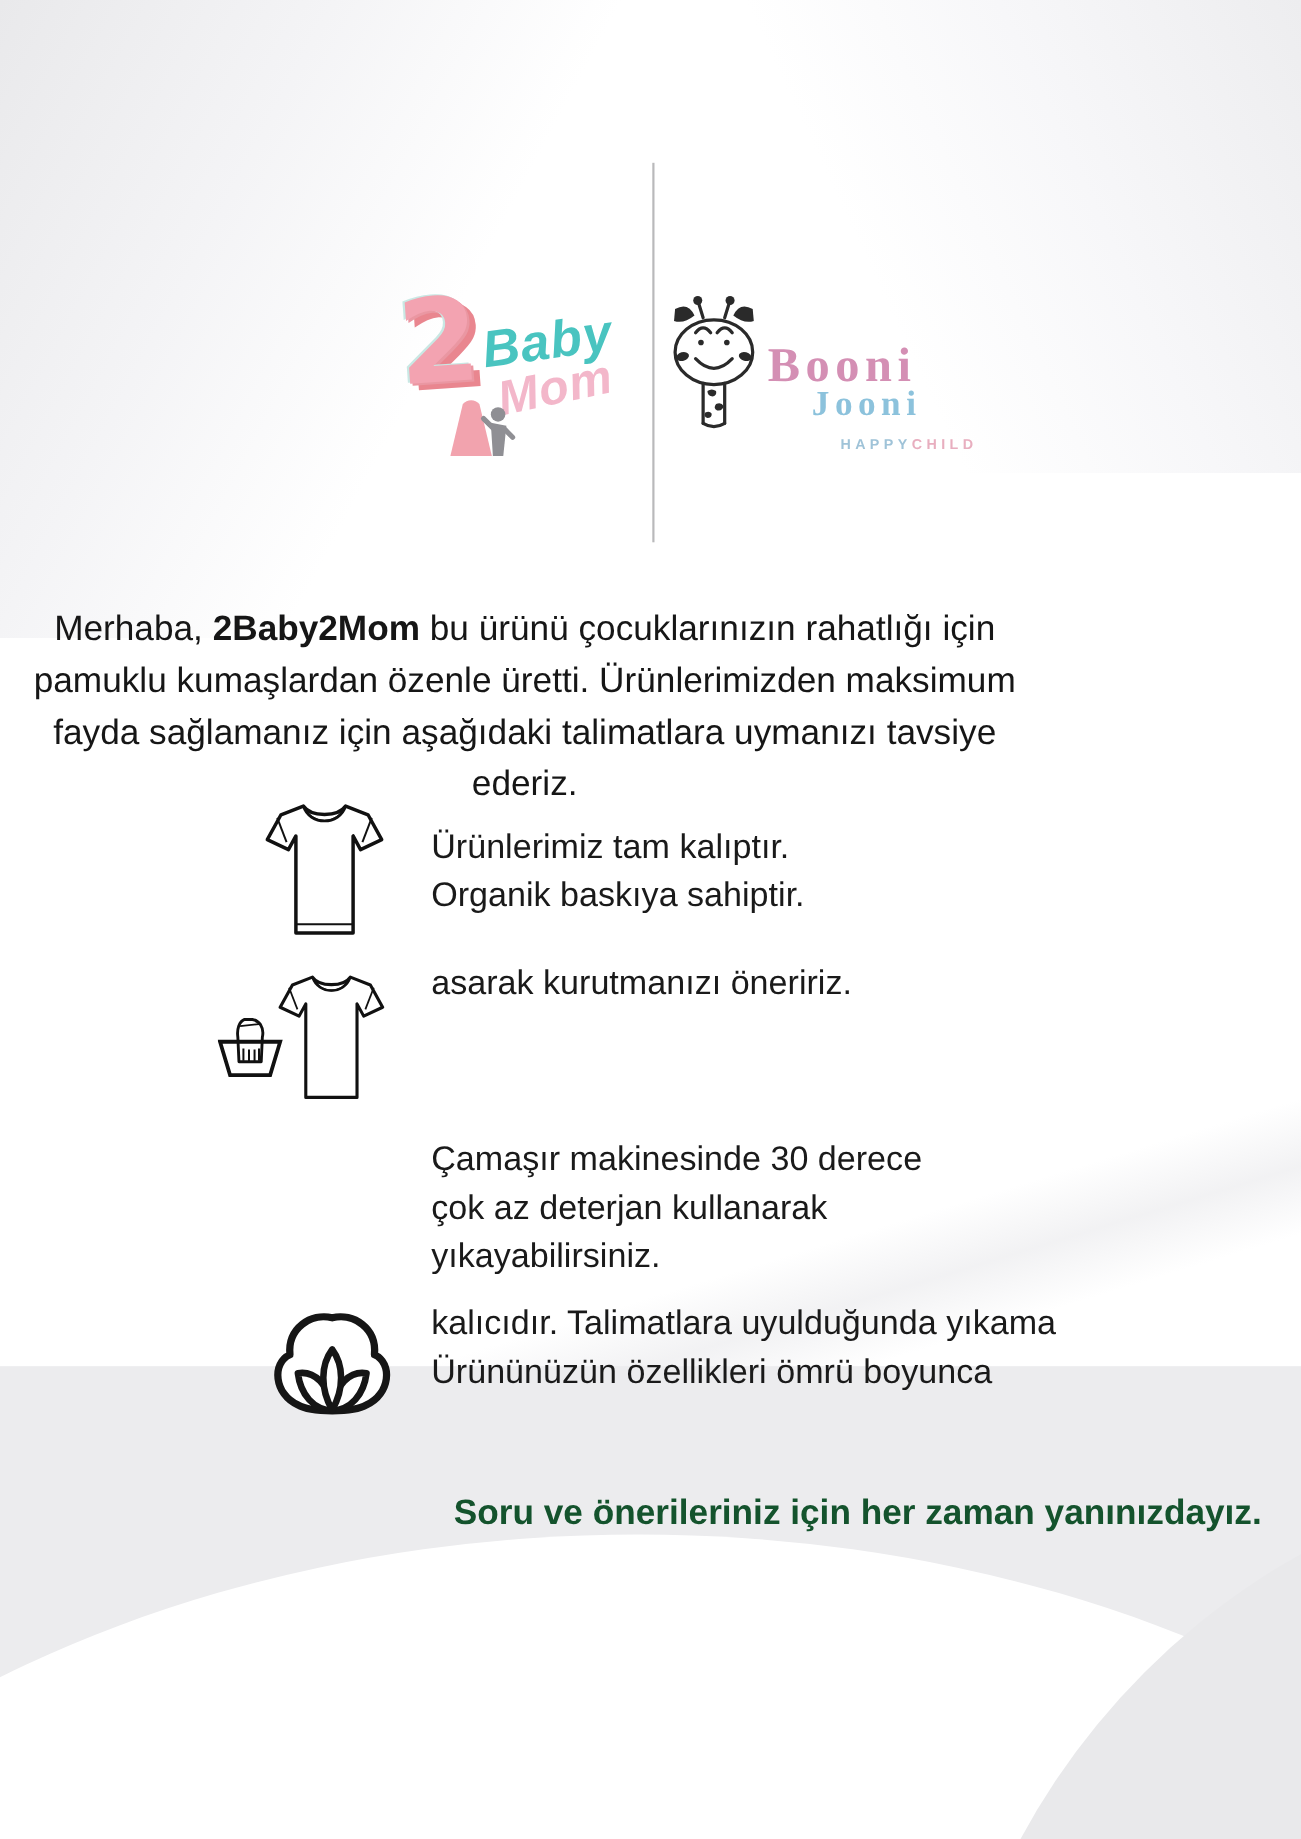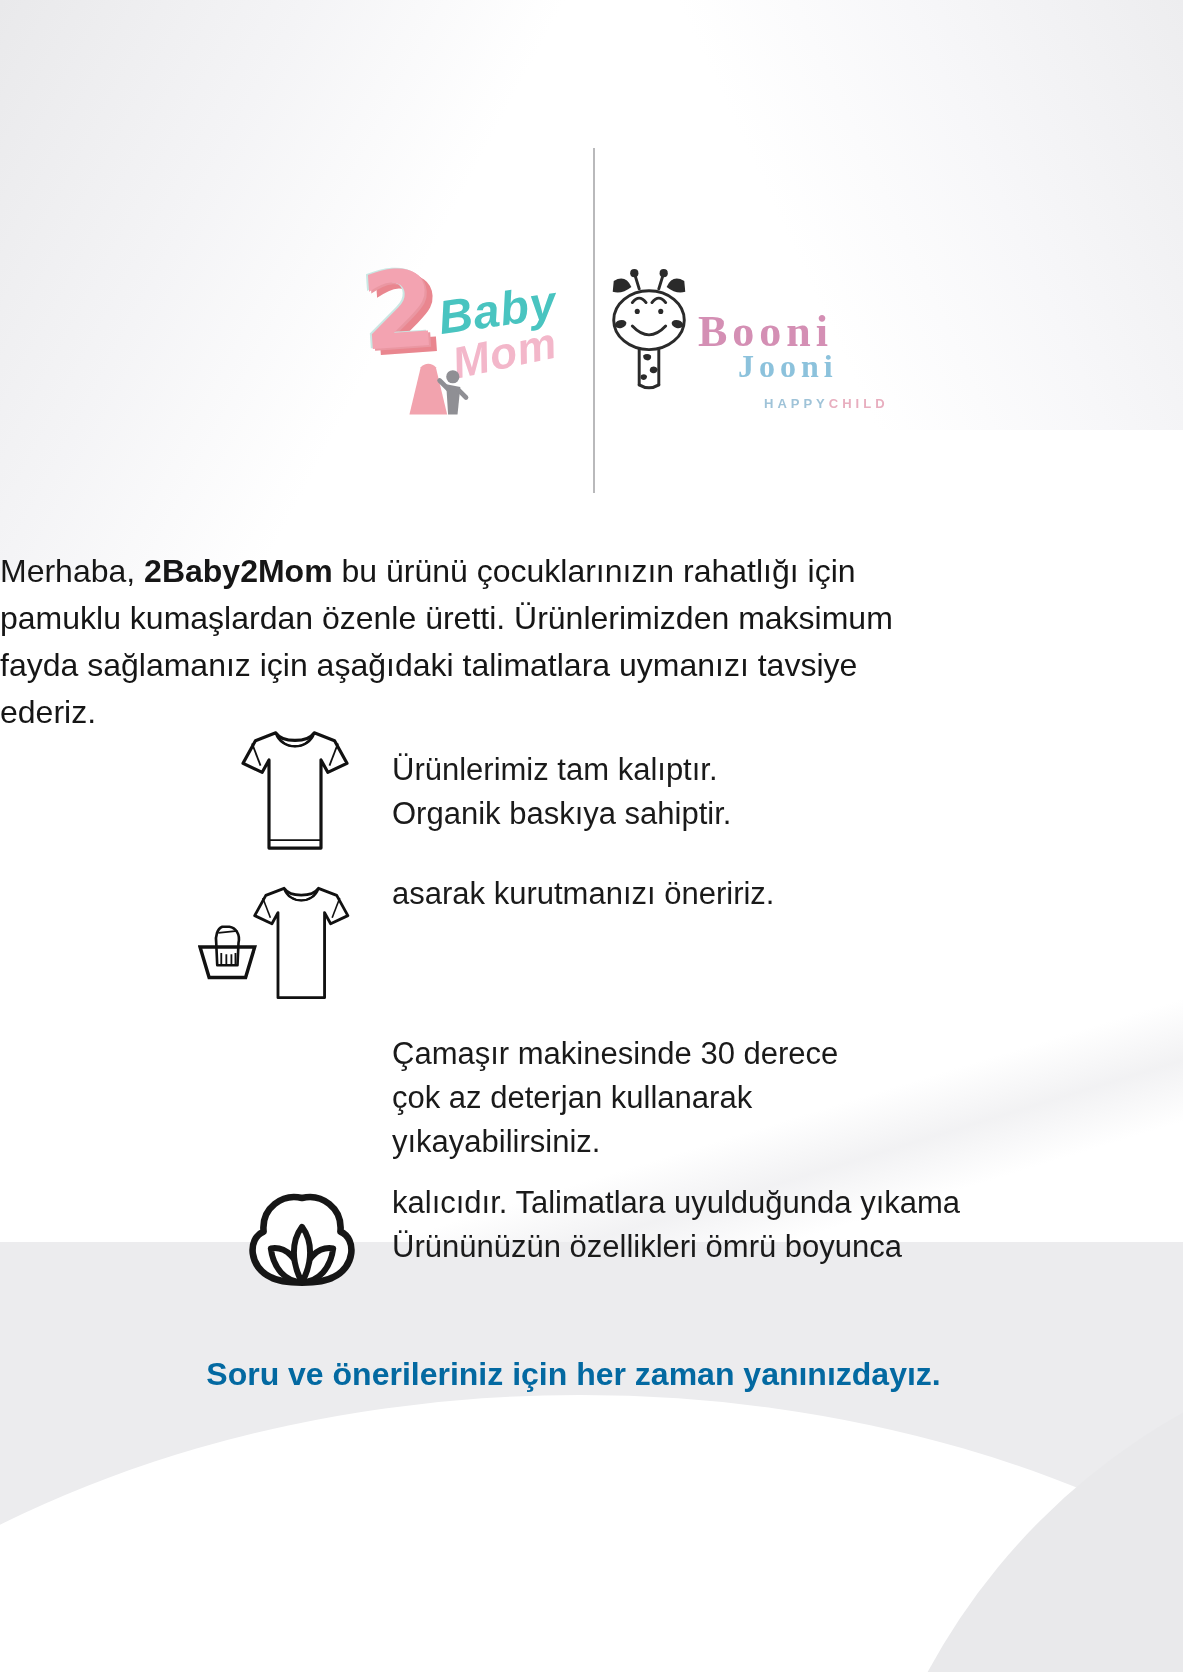--- a/index.html
+++ b/index.html
@@ -37,35 +37,35 @@
   .figure { position:absolute; left:32px; top:108px; }
   .logo-right { position:absolute; left:600px; top:262px; width:280px; height:140px; }
   .giraffe { position:absolute; left:0; top:2px; }
   .booni { position:absolute; left:98px; top:44px; font-family:"Liberation Serif", serif;
     font-weight:bold; font-size:44px; color:#d48fb4; letter-spacing:5px; }
   .jooni { position:absolute; left:122px; top:86px; font-family:"Liberation Serif", serif;
     font-weight:bold; font-size:32px; color:#8cc2dc; letter-spacing:5px;margin-left:16px; }
   .tagline { position:absolute; left:128px; top:134px; font-size:13px; letter-spacing:4px; font-weight:bold;margin-left:36px; }
   .tagline .happy { color:#9fc3d8; } .tagline .child { color:#e8aebf; }
   
-  .intro { position:absolute; left:0; top:548px; width:954px; 
+  .intro { position:absolute; left:0; top:548px; width:954px; text-align:center;
     font-size:32px; line-height:47px; color:#161616; }
   .intro .b { font-weight:bold; }
   
   .row-icon { position:absolute; }
   .row-icon svg { display:block; width:100%; height:100%; }
   .row-text { position:absolute; left:392px; font-size:31px; line-height:44px; color:#1a1a1a; }
   .rt1 { top:748px; } .rt2 { top:872px; } .rt3 { top:1032px; } .rt4 { top:1181px; }
   .ri1 { left:232px; top:726px; width:126px; height:130px; }
   .ri2 { left:198px; top:880px; width:162px; height:128px; }
   .ri3 { left:220px; top:1044px; width:142px; height:98px; }
   .ri4 { left:242px; top:1183px; width:120px; height:126px; }
   
-  .footer { position:absolute; left:0; top:1356px; width:1147px; text-align:center;
-    font-size:32px; font-weight:bold; color:#0369a1; }
+  .footer { position:absolute; left:0; top:1356px; width:1147px; text-align:right;
+    font-size:32px; font-weight:bold; color:#14532d; }
 </style>
 </head>
 <body>
 
 <div class="page">
 
   <div class="bg-top-left"></div>
   <div class="bg-top-right"></div>
   <div class="bg-mid"></div>
   <div class="bg-bottom"></div>

